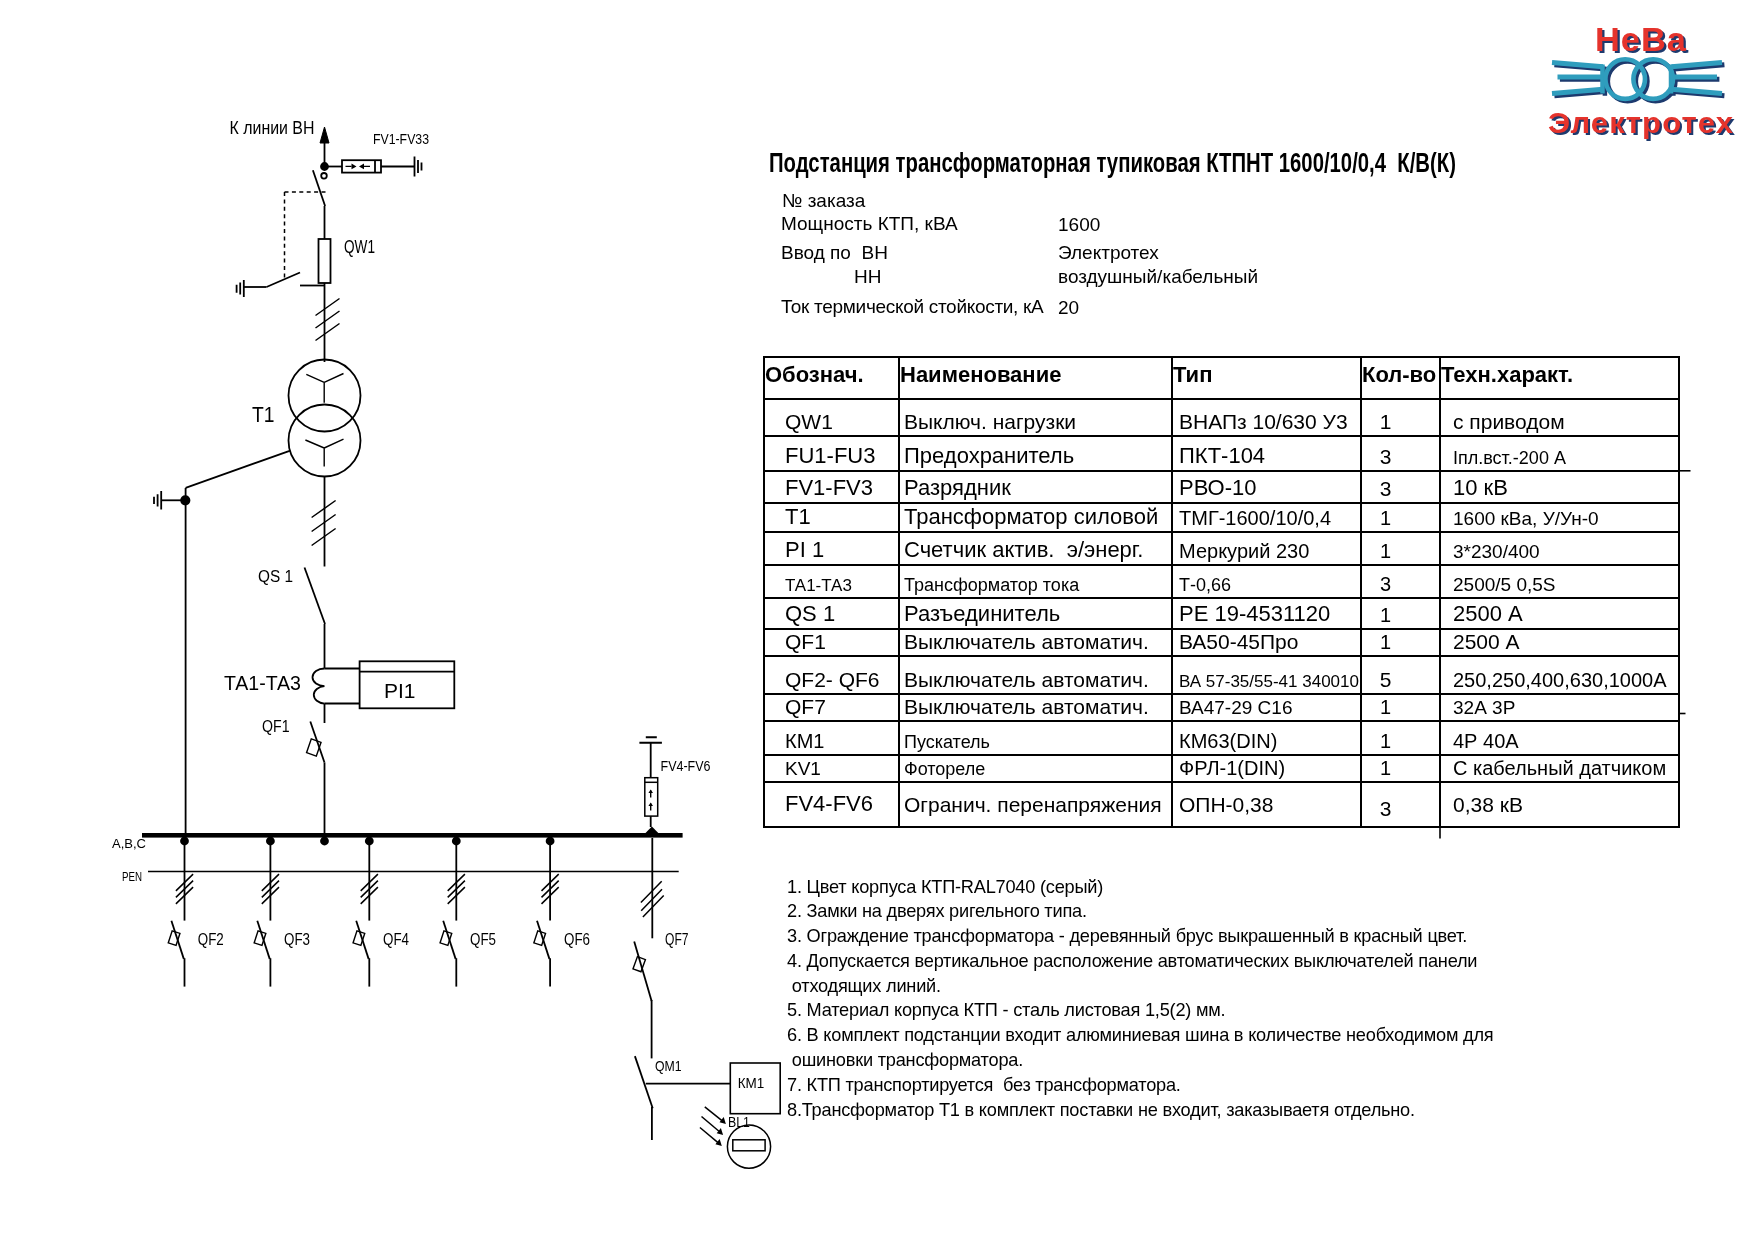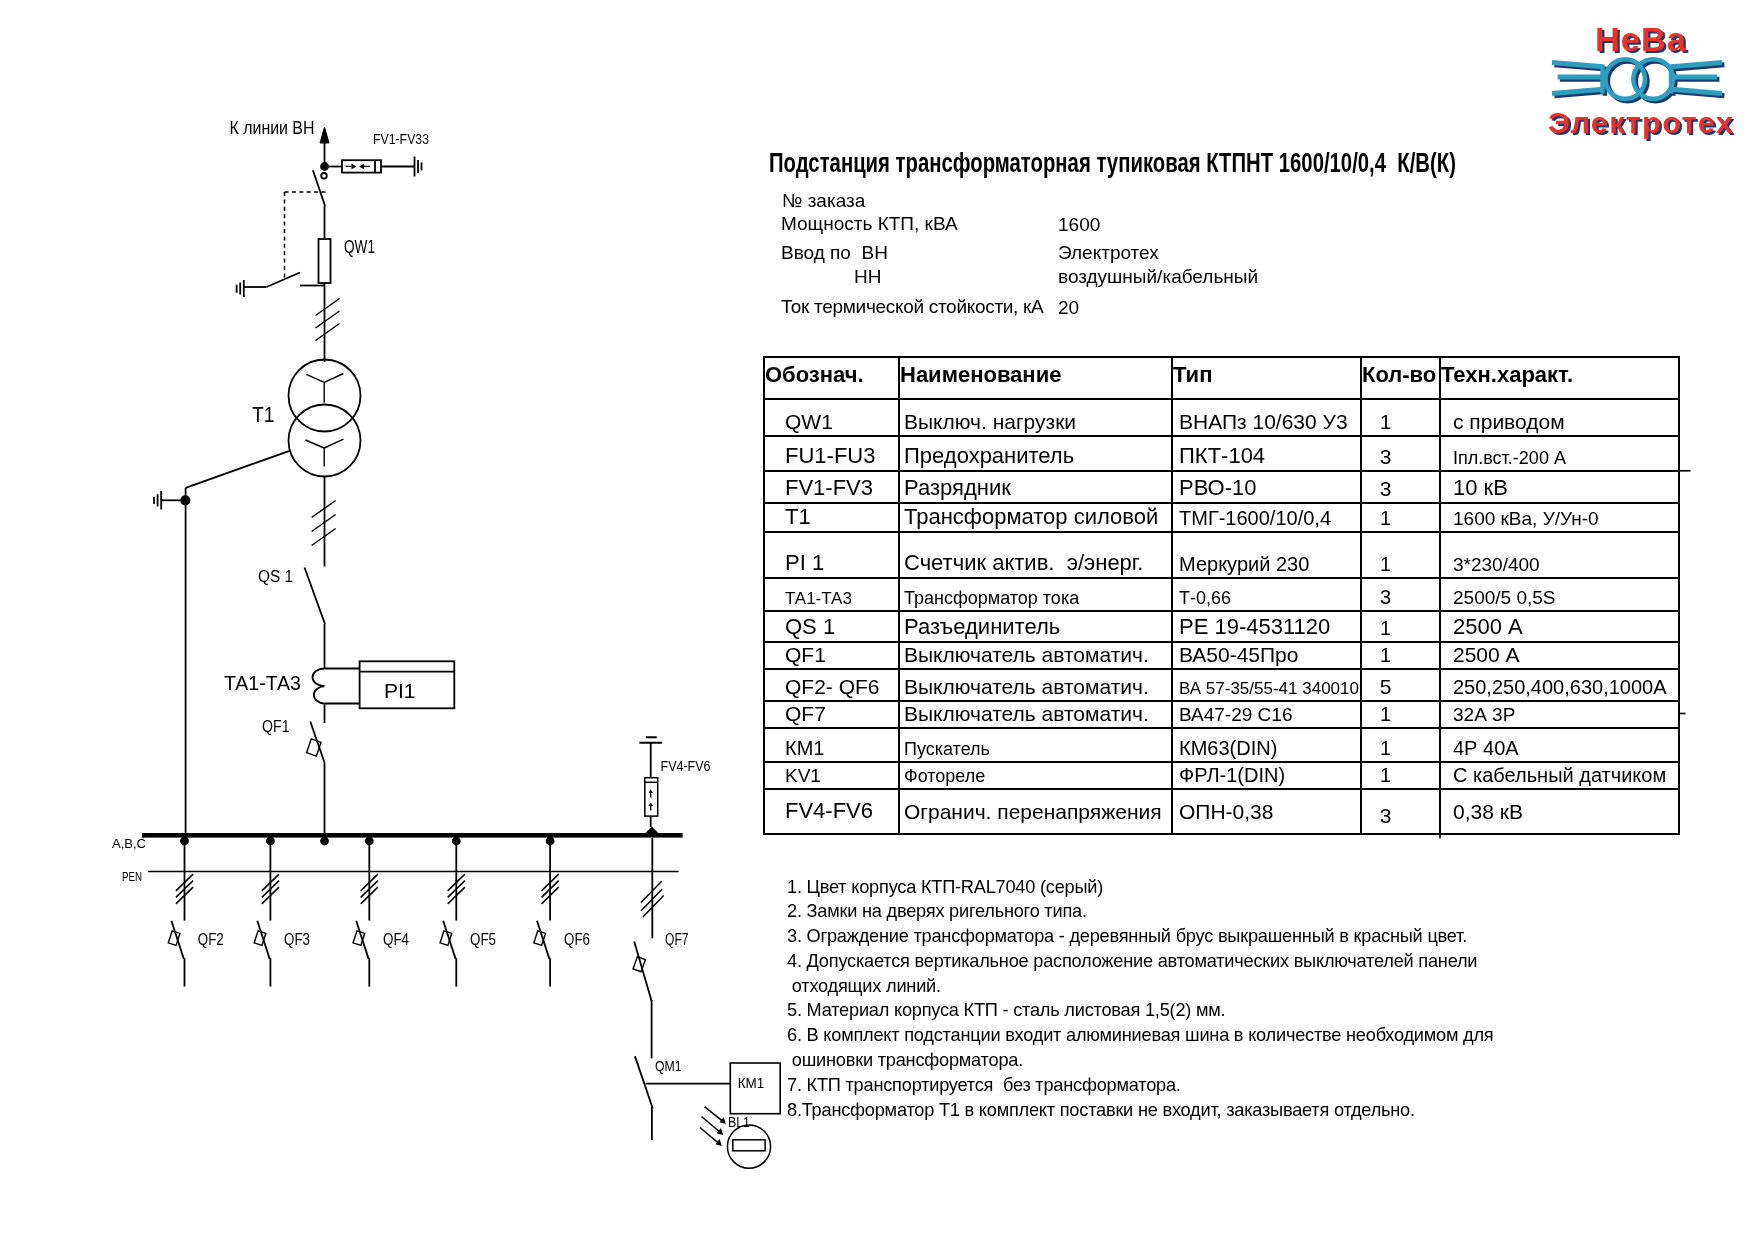--- a/index.html
+++ b/index.html
@@ -236,21 +236,21 @@
           <td class="c4" style="font-size:21px">3</td>
           <td class="c5" style="font-size:22px">10 кВ</td>
         </tr>
 <tr style="height:29px;font-size:22px">
           <td class="c1">Т1</td>
           <td class="c2">Трансформатор силовой</td>
           <td class="c3" style="font-size:20px">ТМГ-1600/10/0,4</td>
           <td class="c4" style="font-size:20px">1</td>
           <td class="c5" style="font-size:19px">1600 кВа, У/Ун-0</td>
         </tr>
-<tr style="height:46px;font-size:22px">
+<tr style="height:33px;font-size:22px">
           <td class="c1">PI 1</td>
           <td class="c2">Счетчик актив.&nbsp;&nbsp;э/энерг.</td>
           <td class="c3" style="font-size:20px">Меркурий 230</td>
           <td class="c4" style="font-size:20px">1</td>
           <td class="c5" style="font-size:19px">3*230/400</td>
         </tr>
 <tr style="height:33px;font-size:17px">
           <td class="c1">ТА1-ТА3</td>
           <td class="c2" style="font-size:18px">Трансформатор тока</td>
           <td class="c3" style="font-size:18px;">Т-0,66</td>
@@ -264,21 +264,21 @@
           <td class="c4" style="font-size:20px">1</td>
           <td class="c5">2500 А</td>
         </tr>
 <tr style="height:27px;font-size:21px">
           <td class="c1">QF1</td>
           <td class="c2">Выключатель автоматич.</td>
           <td class="c3">ВА50-45Про</td>
           <td class="c4" style="font-size:20px">1</td>
           <td class="c5">2500 А</td>
         </tr>
-<tr style="height:32px;font-size:21px">
+<tr style="height:38px;font-size:21px">
           <td class="c1">QF2- QF6</td>
           <td class="c2">Выключатель автоматич.</td>
           <td class="c3" style="font-size:17px">ВА 57-35/55-41 340010</td>
           <td class="c4">5</td>
           <td class="c5" style="font-size:20px">250,250,400,630,1000А</td>
         </tr>
 <tr style="height:27px;font-size:21px">
           <td class="c1">QF7</td>
           <td class="c2">Выключатель автоматич.</td>
           <td class="c3" style="font-size:19px">ВА47-29 С16</td>

